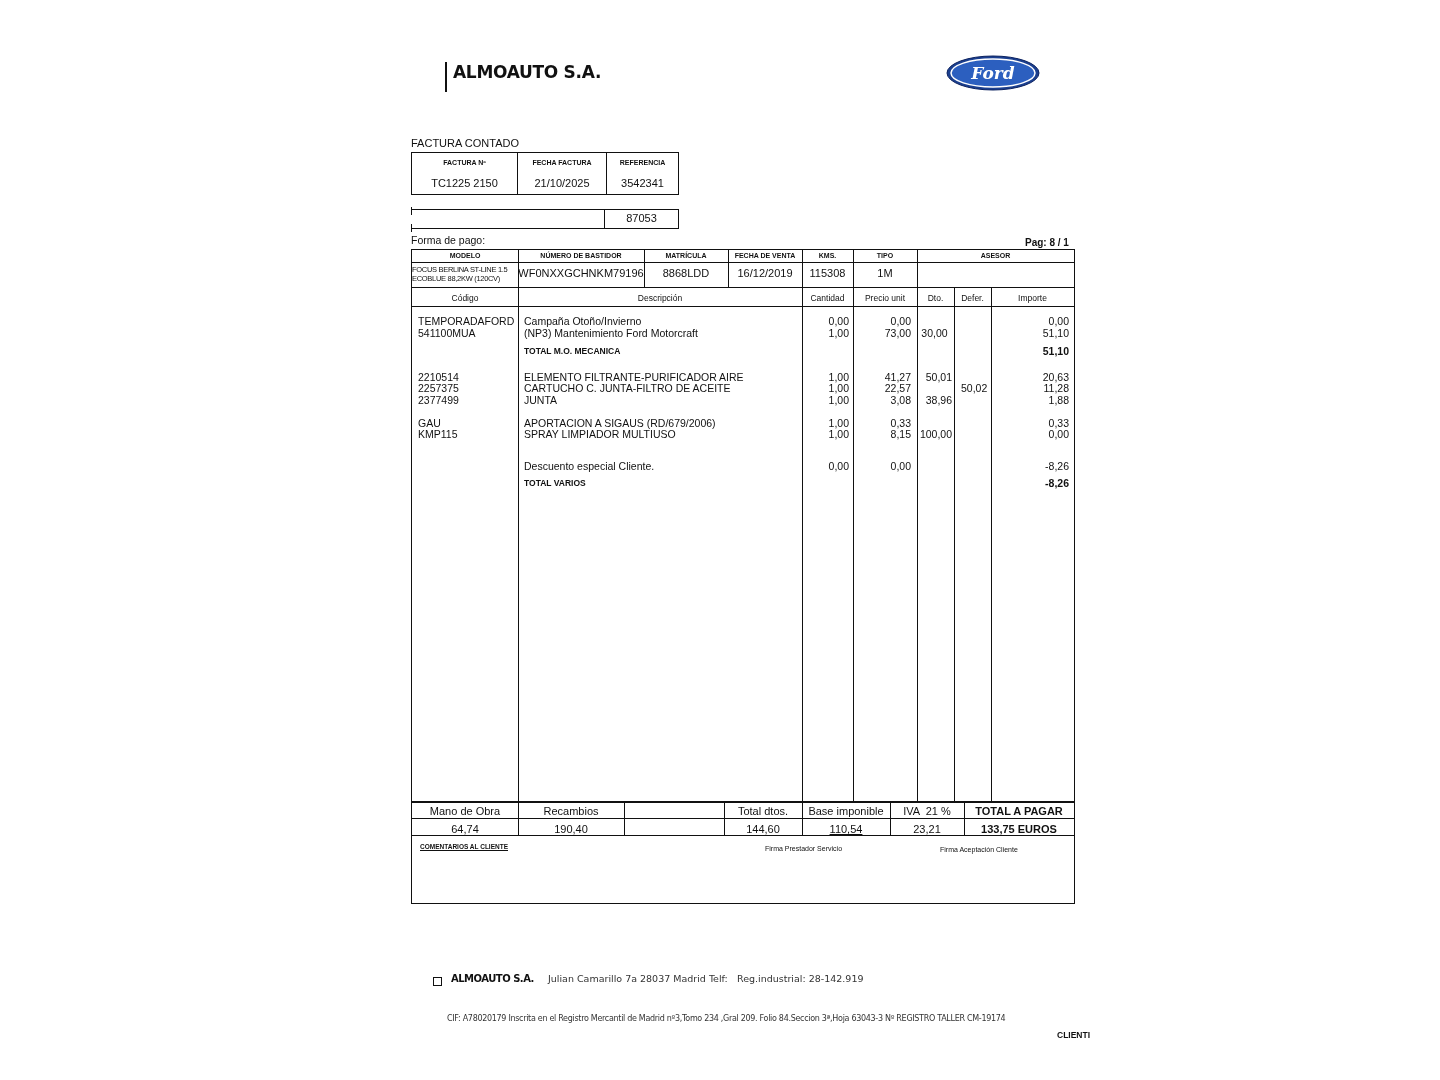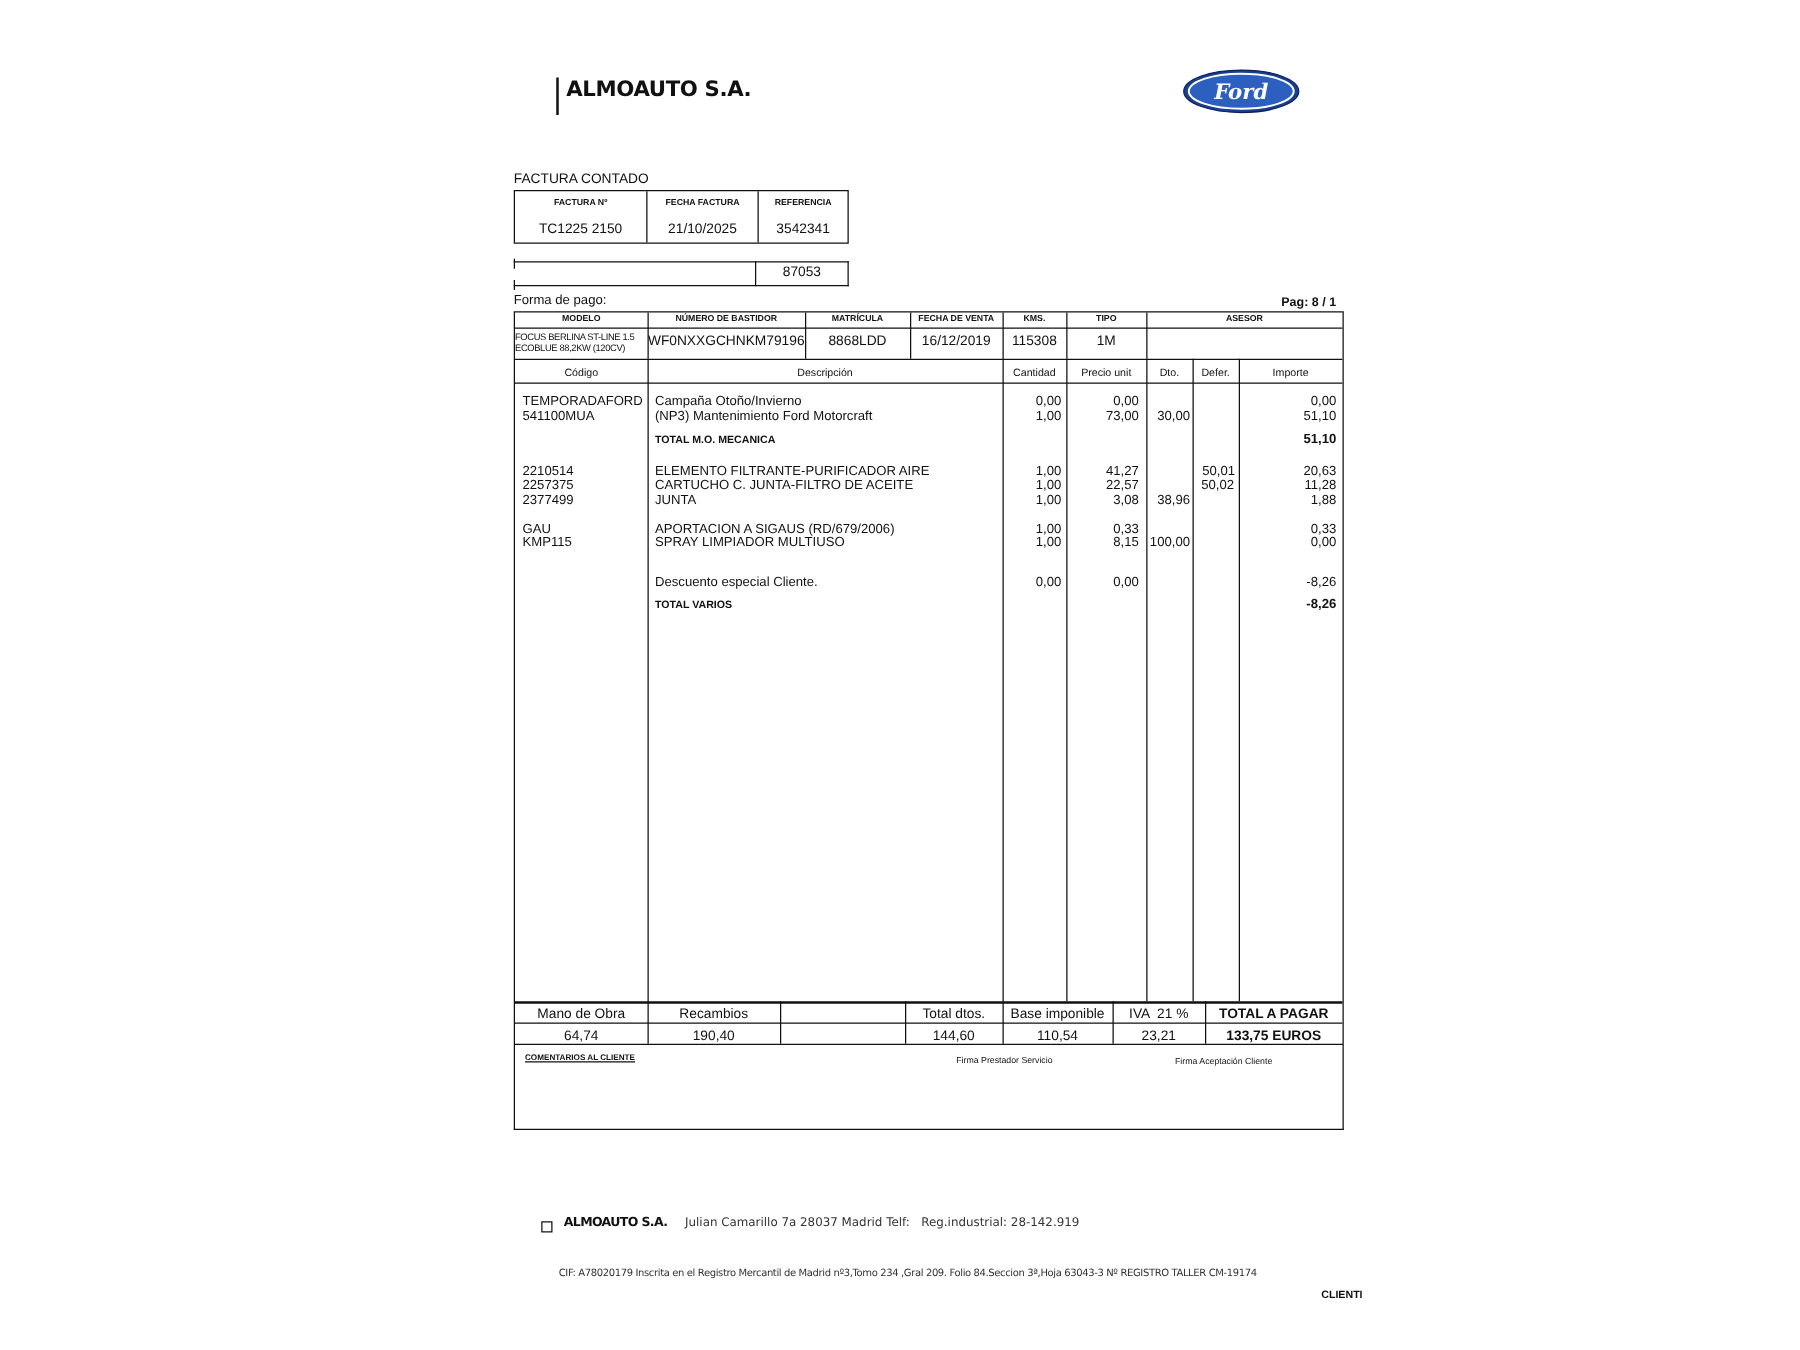--- a/index.html
+++ b/index.html
@@ -152,33 +152,33 @@
     <div class="num" style="left:390px; width:47px; top:0;">0,00</div>
     <div class="num" style="left:441px; width:58px; top:0;">0,00</div>
     <div class="num" style="left:505px; width:35px; top:0;"></div>
     <div class="num" style="left:579px; width:78px; top:0;">0,00</div>
   </div>
   <div style="position:absolute; left:0; top:77px; width:662px; height:12px;">
     <div class="line-code" style="top:0;">541100MUA</div>
     <div class="line-desc" style="top:0;">(NP3) Mantenimiento Ford Motorcraft</div>
     <div class="num" style="left:390px; width:47px; top:0;">1,00</div>
     <div class="num" style="left:441px; width:58px; top:0;">73,00</div>
-    <div class="num" style="left:505px; width:35px; top:0;">30,00</div>
+    <div class="num" style="left:505px; width:35px; top:0;text-align:center;">30,00</div>
     <div class="num" style="left:579px; width:78px; top:0;">51,10</div>
   </div>
   <div style="position:absolute; left:0; top:95px; width:662px; height:12px;">
     <div class="line-desc bold" style="top:1px;">TOTAL M.O. MECANICA</div>
     <div class="num bold" style="left:579px; width:78px; top:0;">51,10</div>
   </div>
   <div style="position:absolute; left:0; top:120.5px; width:662px; height:12px;">
     <div class="line-code" style="top:0;">2210514</div>
     <div class="line-desc" style="top:0;">ELEMENTO FILTRANTE-PURIFICADOR AIRE</div>
     <div class="num" style="left:390px; width:47px; top:0;">1,00</div>
     <div class="num" style="left:441px; width:58px; top:0;">41,27</div>
-    <div class="num" style="left:505px; width:35px; top:0;margin-left:36px;">50,01</div>
+    <div class="num" style="left:505px; width:35px; top:0;">50,01</div>
     <div class="num" style="left:579px; width:78px; top:0;">20,63</div>
   </div>
   <div style="position:absolute; left:0; top:132px; width:662px; height:12px;">
     <div class="line-code" style="top:0;">2257375</div>
     <div class="line-desc" style="top:0;">CARTUCHO C. JUNTA-FILTRO DE ACEITE</div>
     <div class="num" style="left:390px; width:47px; top:0;">1,00</div>
     <div class="num" style="left:441px; width:58px; top:0;">22,57</div>
     <div class="num" style="left:505px; width:35px; top:0;padding-left:44px;">50,02</div>
     <div class="num" style="left:579px; width:78px; top:0;">11,28</div>
   </div>
@@ -227,21 +227,21 @@
   <div class="vline" style="left:552px; top:551px; height:34px;"></div>
 
   <div style="position:absolute; left:0; top:551px; width:662px; height:34px;">
     <div class="tot-hdr" style="left:0; width:106px;">Mano de Obra</div>
     <div class="tot-val" style="left:0; width:106px;">64,74</div>
     <div class="tot-hdr" style="left:106px; width:106px;">Recambios</div>
     <div class="tot-val" style="left:106px; width:106px;">190,40</div>
     <div class="tot-hdr" style="left:312px; width:78px;">Total dtos.</div>
     <div class="tot-val" style="left:312px; width:78px;">144,60</div>
     <div class="tot-hdr" style="left:390px; width:88px;">Base imponible</div>
-    <div class="tot-val" style="left:390px; width:88px;">110,54</div>
+    <div class="tot-val" style="left:390px; width:88px;text-decoration:underline;">110,54</div>
     <div class="tot-hdr" style="left:478px; width:74px; white-space:pre;">IVA  21 %</div>
     <div class="tot-val" style="left:478px; width:74px;">23,21</div>
     <div class="tot-hdr bold" style="left:552px; width:110px;">TOTAL A PAGAR</div>
     <div class="tot-val bold" style="left:552px; width:110px;">133,75 EUROS</div>
   </div>
 </div>
 
 <div class="abs comments-box">
   <div class="comments-lbl">COMENTARIOS AL CLIENTE</div>
   <div class="sign-provider">Firma Prestador Servicio</div>

